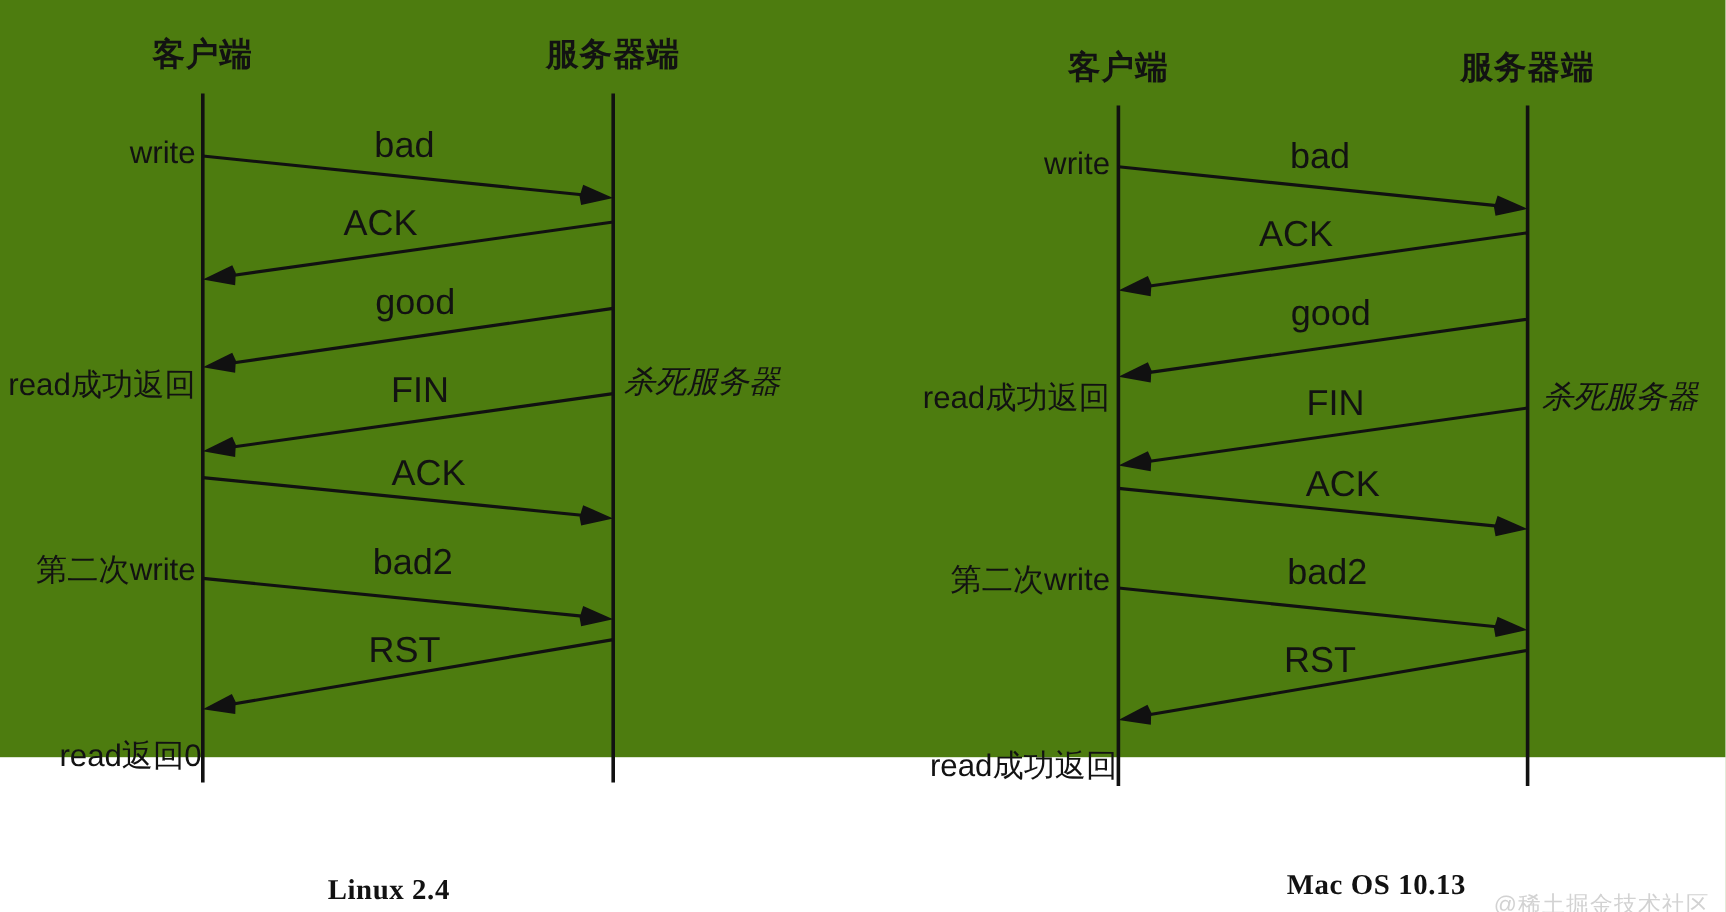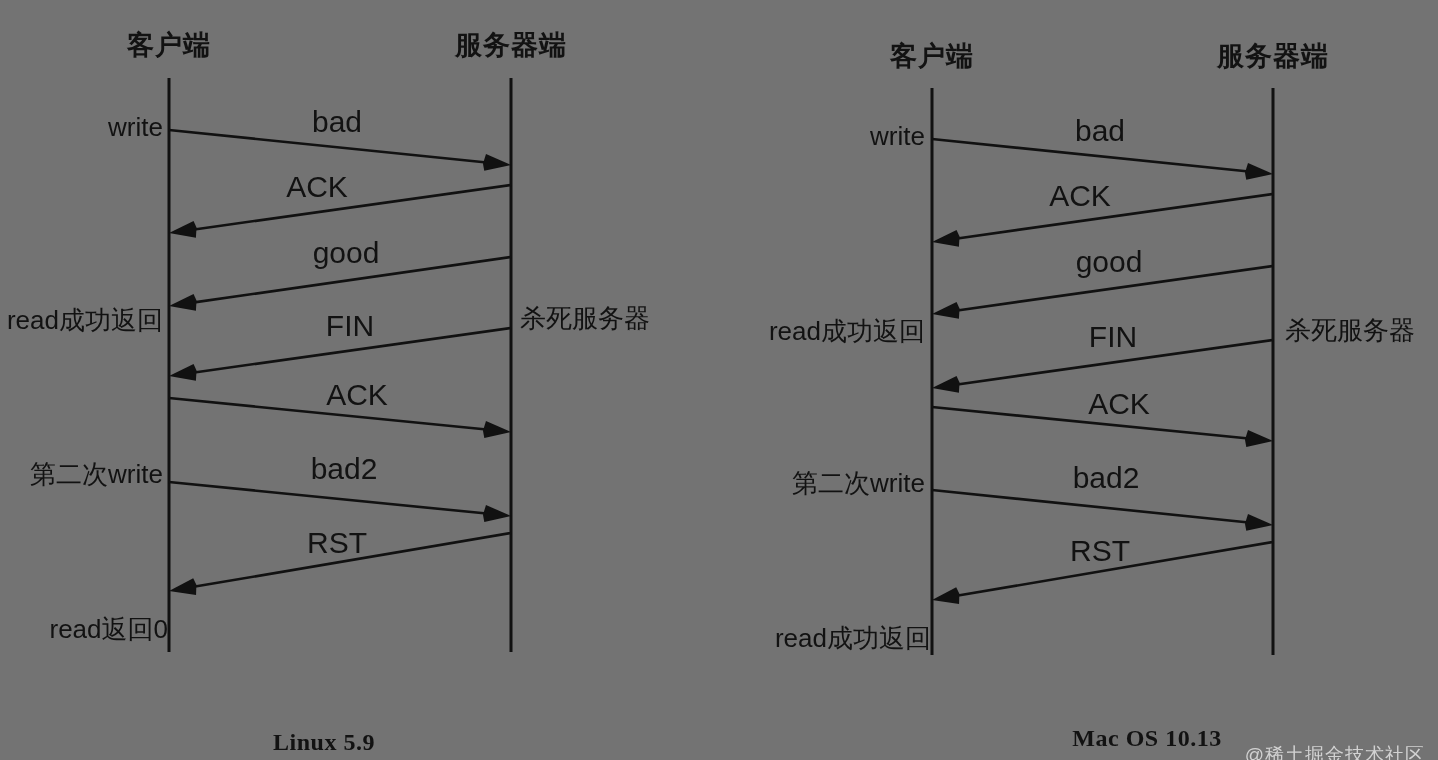--- a/index.html
+++ b/index.html
@@ -10,22 +10,22 @@
   body {
     width: 1438px;
     height: 760px;
     font-family: "Liberation Sans", sans-serif;
     color: #000000;
     overflow: hidden;
   }
   #stage {
     position: relative;
     width: 1438px;
-    height: 760px;
-    background: #737373;
+    height: 631px;
+    background: #4d7c0f;
   }
   svg.diagram-svg {
     position: absolute;
     top: 0;
     left: 0;
     width: 1438px;
     height: 760px;
   }
   .lifeline {
     stroke: #111111;
@@ -54,20 +54,21 @@
     font-weight: 700;
     font-size: 27px;
     letter-spacing: 1px;
     transform: translate(-50%, 0);
   }
   .side-label {
     font-size: 26px;
   }
   .side-label.right-of {
     transform: translate(0, -50%);
+    font-style: italic;
   }
   .side-label.left-of {
     transform: translate(-100%, -50%);
   }
   .msg-label {
     font-size: 30px;
     transform: translate(-50%, -100%);
   }
   .caption {
     font-family: "Liberation Serif", serif;
@@ -160,21 +161,21 @@
       <div class="lbl msg-label" style="left: 346px; top: 268px;">good</div>
       <div class="lbl msg-label" style="left: 350px; top: 341px;">FIN</div>
       <div class="lbl msg-label" style="left: 357px; top: 410px;">ACK</div>
       <div class="lbl msg-label" style="left: 344px; top: 484px;">bad2</div>
       <div class="lbl msg-label" style="left: 337px; top: 558px;">RST</div>
       <div class="lbl side-label left-of" style="left: 163px; top: 127px;">write</div>
       <div class="lbl side-label left-of" style="left: 163px; top: 320px;">read成功返回</div>
       <div class="lbl side-label right-of" style="left: 520px; top: 318px;">杀死服务器</div>
       <div class="lbl side-label left-of" style="left: 163px; top: 474px;">第二次write</div>
       <div class="lbl side-label left-of" style="left: 168px; top: 629px;">read返回0</div>
-      <div class="lbl caption" style="left: 324px; top: 730px;">Linux 5.9</div>
+      <div class="lbl caption" style="left: 324px; top: 730px;">Linux 2.4</div>
       <div class="lbl actor-label" style="left: 932px; top: 43px;">客户端</div>
       <div class="lbl actor-label" style="left: 1273px; top: 43px;">服务器端</div>
       <div class="lbl msg-label" style="left: 1100px; top: 146px;">bad</div>
       <div class="lbl msg-label" style="left: 1080px; top: 211px;">ACK</div>
       <div class="lbl msg-label" style="left: 1109px; top: 277px;">good</div>
       <div class="lbl msg-label" style="left: 1113px; top: 352px;">FIN</div>
       <div class="lbl msg-label" style="left: 1119px; top: 419px;">ACK</div>
       <div class="lbl msg-label" style="left: 1106px; top: 493px;">bad2</div>
       <div class="lbl msg-label" style="left: 1100px; top: 566px;">RST</div>
       <div class="lbl side-label left-of" style="left: 925px; top: 136px;">write</div>

